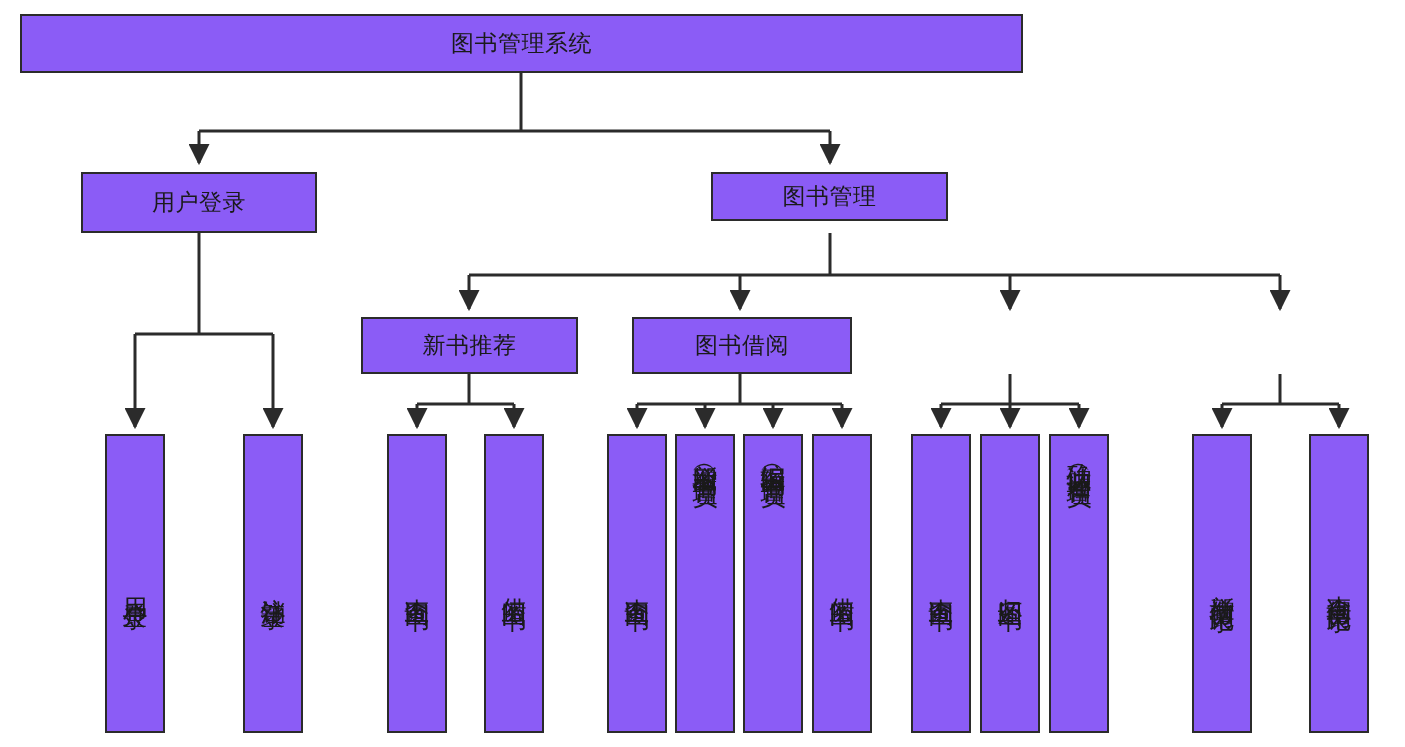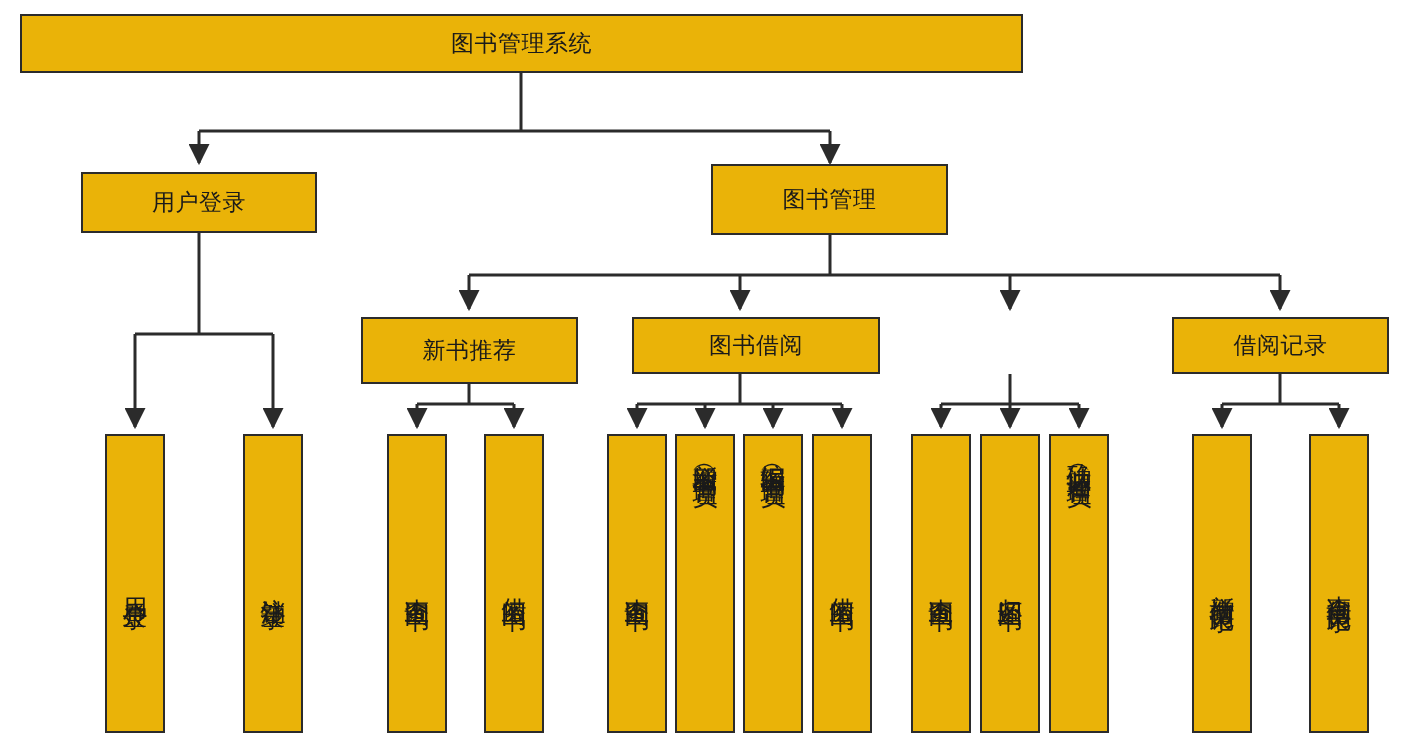--- a/index.html
+++ b/index.html
@@ -20,21 +20,21 @@
   svg#wires {
     position: absolute;
     left: 0;
     top: 0;
     width: 1405px;
     height: 747px;
   }
   .node {
     position: absolute;
     box-sizing: border-box;
-    background: #eab308;
+    background: #8b5cf6;
     border: 2px solid #2b2b2b;
     display: flex;
     align-items: center;
     justify-content: center;
     color: #1a1a1a;
     z-index: 3;
   }
   .node .lbl {
     display: block;
     text-align: center;
@@ -127,36 +127,33 @@
   </svg>
 
   <div class="node h" style="left:20px; top:14px; width:1003px; height:59px;">
     <span class="lbl">图书管理系统</span>
   </div>
 
   <div class="node h" style="left:81px; top:172px; width:236px; height:61px;">
     <span class="lbl">用户登录</span>
   </div>
 
-  <div class="node h" style="left:711px; top:164px; width:237px; height:71px;">
+  <div class="node h" style="left:711px; top:172px; width:237px; height:49px;">
     <span class="lbl">图书管理</span>
   </div>
 
-  <div class="node h" style="left:361px; top:317px; width:217px; height:67px;">
+  <div class="node h" style="left:361px; top:317px; width:217px; height:57px;">
     <span class="lbl">新书推荐</span>
   </div>
 
-  <div class="node h" style="left:632px; top:317px; width:248px; height:57px;justify-content:center;">
+  <div class="node h" style="left:632px; top:317px; width:220px; height:57px;justify-content:center;">
     <span class="lbl">图书借阅</span>
   </div>
 
 
-  <div class="node h" style="left:1172px; top:317px; width:217px; height:57px;">
-    <span class="lbl">借阅记录</span>
-  </div>
 
   <div class="node v" style="left:105px; top:434px; width:60px; height:299px; align-items:center; padding-top:0;">
     <span class="lbl">用户登录</span>
   </div>
 
   <div class="node v" style="left:243px; top:434px; width:60px; height:299px; align-items:center; padding-top:0;">
     <span class="lbl">注销登录</span>
   </div>
 
   <div class="node v" style="left:387px; top:434px; width:60px; height:299px; align-items:center; padding-top:0;">

